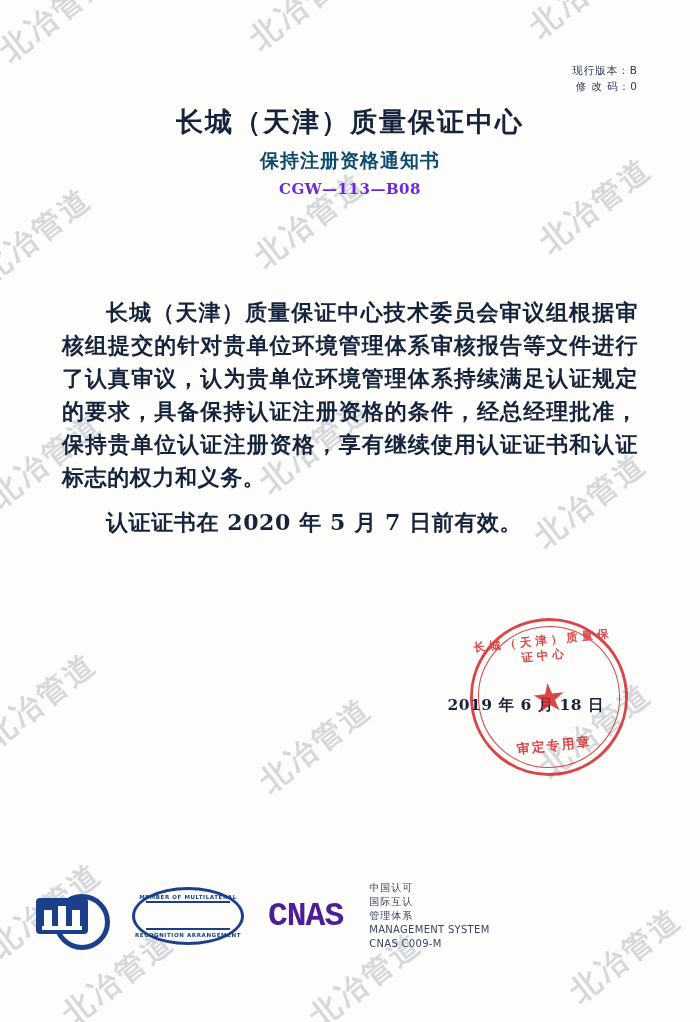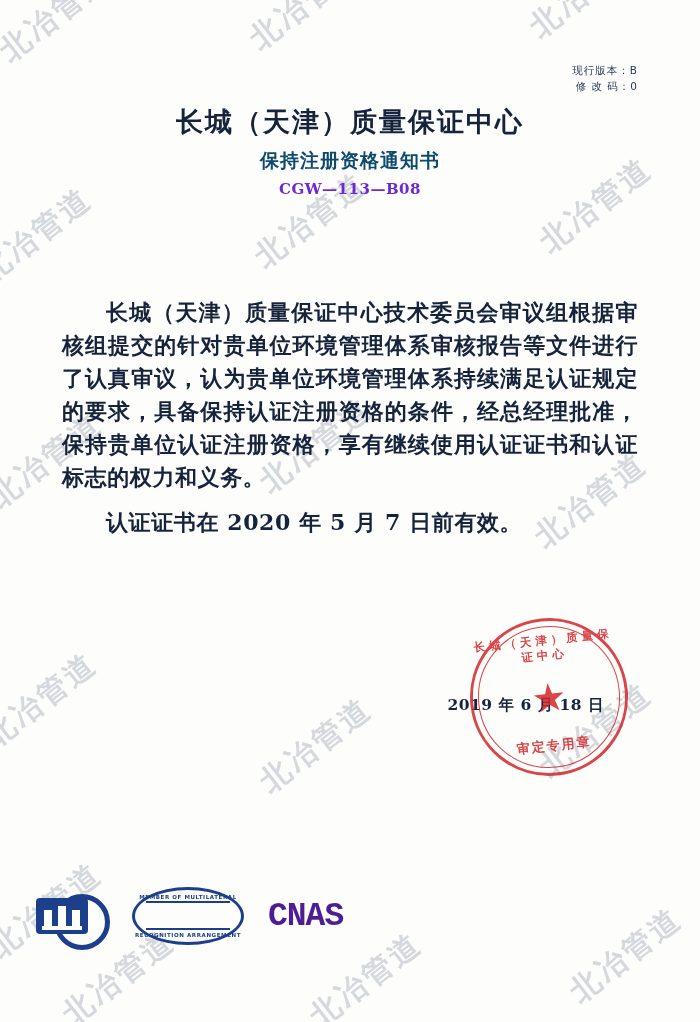--- a/index.html
+++ b/index.html
@@ -375,16 +375,23 @@
     <div class="logo-iaf">
       <div class="oval"></div>
       <div class="txt-top">MEMBER OF MULTILATERAL</div>
       <div class="rule r1"></div>
       <div class="rule r2"></div>
       <div class="txt-bot">RECOGNITION ARRANGEMENT</div>
     </div>
 
     <div class="logo-cnas">CNAS</div>
 
+    <div class="cnas-text">
+      <div class="cn">中国认可</div>
+      <div class="cn">国际互认</div>
+      <div class="cn">管理体系</div>
+      <div class="en">MANAGEMENT SYSTEM</div>
+      <div class="en">CNAS C009-M</div>
+    </div>
 
   </div>
 
 </div>
 
 </body></html>

